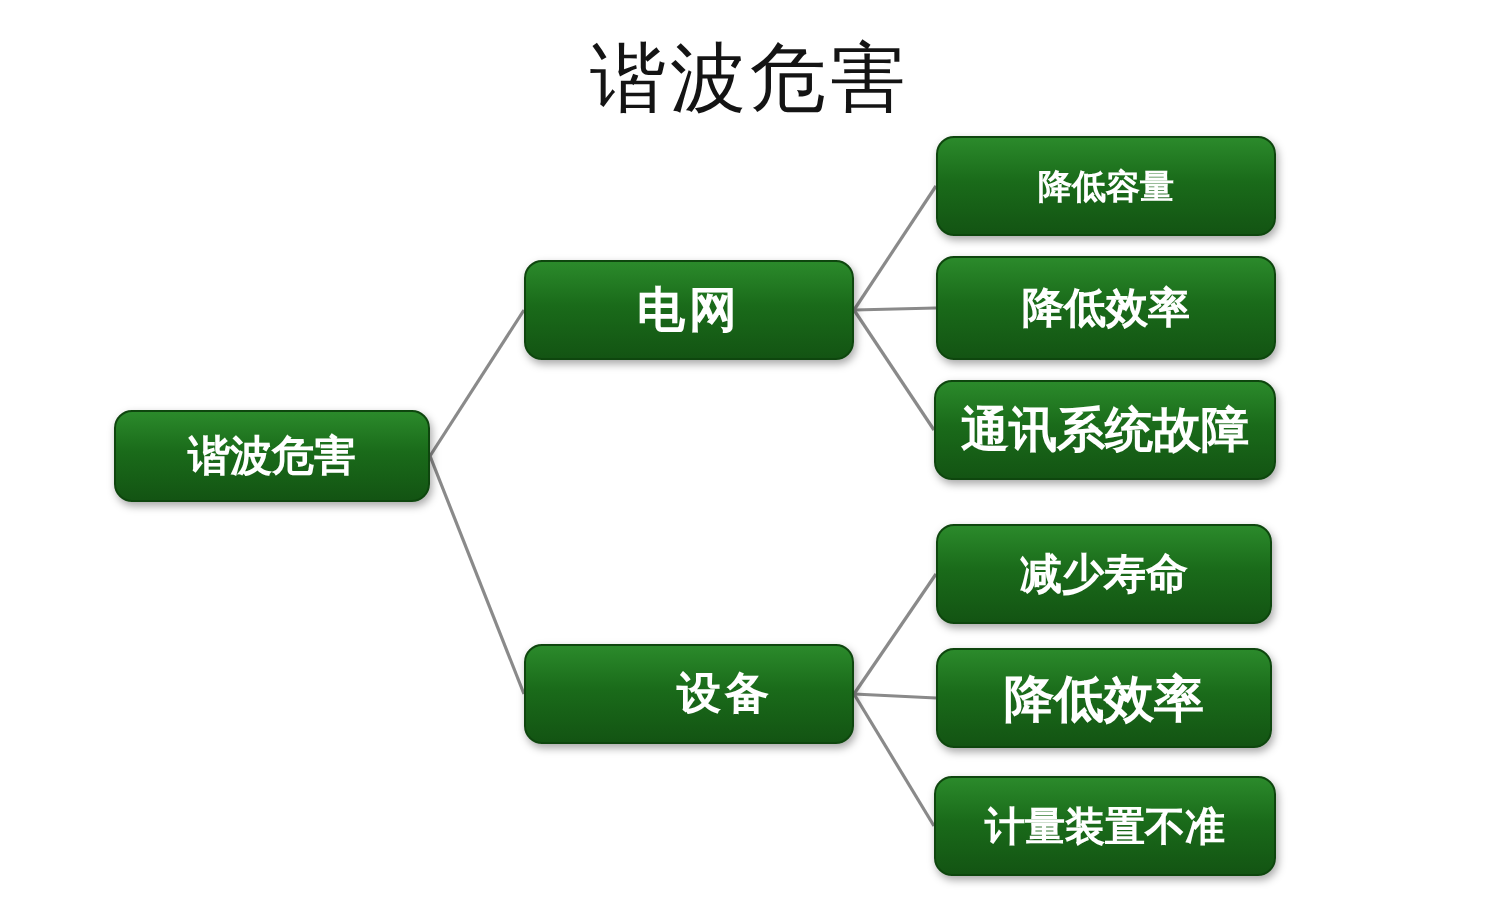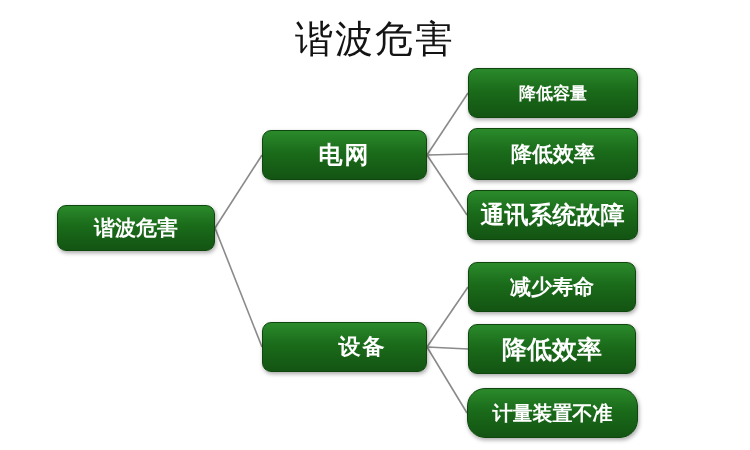--- a/index.html
+++ b/index.html
@@ -44,21 +44,21 @@
     box-sizing: border-box;
   }
   .node-root   { left: 57px;  top: 205px; width: 158px; height: 46px; font-size: 21px; }
   .node-grid   { left: 262px; top: 130px; width: 165px; height: 50px; font-size: 24px; letter-spacing: 2px; }
   .node-device { left: 262px; top: 322px; width: 165px; height: 50px; font-size: 22px; letter-spacing: 2px; padding-left: 36px; }
   .node-leaf-1 { left: 468px; top: 68px;  width: 170px; height: 50px; font-size: 17px; }
   .node-leaf-2 { left: 468px; top: 128px; width: 170px; height: 52px; font-size: 21px; }
   .node-leaf-3 { left: 467px; top: 190px; width: 171px; height: 50px; font-size: 24px; }
   .node-leaf-4 { left: 468px; top: 262px; width: 168px; height: 50px; font-size: 21px; text-align: center; }
   .node-leaf-5 { left: 468px; top: 324px; width: 168px; height: 50px; font-size: 25px; }
-  .node-leaf-6 { left: 467px; top: 388px; width: 171px; height: 50px; font-size: 20px; border-radius: 18px; }
+  .node-leaf-6 { left: 467px; top: 388px; width: 171px; height: 50px; font-size: 20px; }
 </style>
 </head>
 <body>
 
 <div class="canvas">
 
   <div class="title">谐波危害</div>
 
   <svg class="connectors" viewBox="0 0 750 450" xmlns="http://www.w3.org/2000/svg">
     <g stroke="#8a8a8a" stroke-width="1.6" fill="none">

